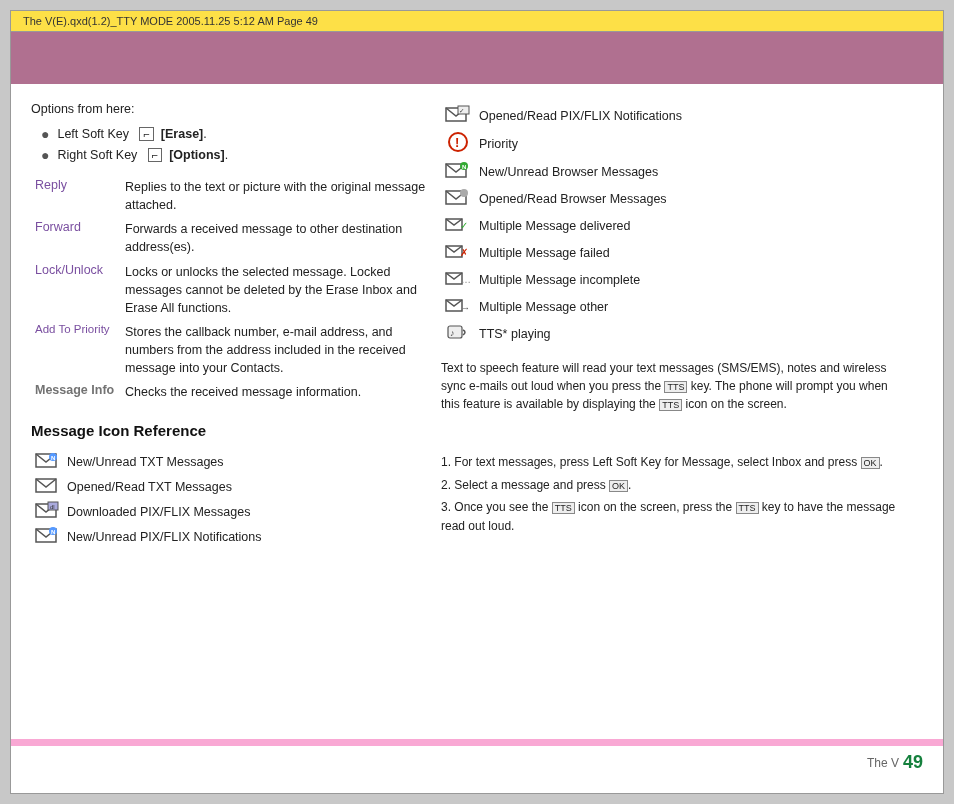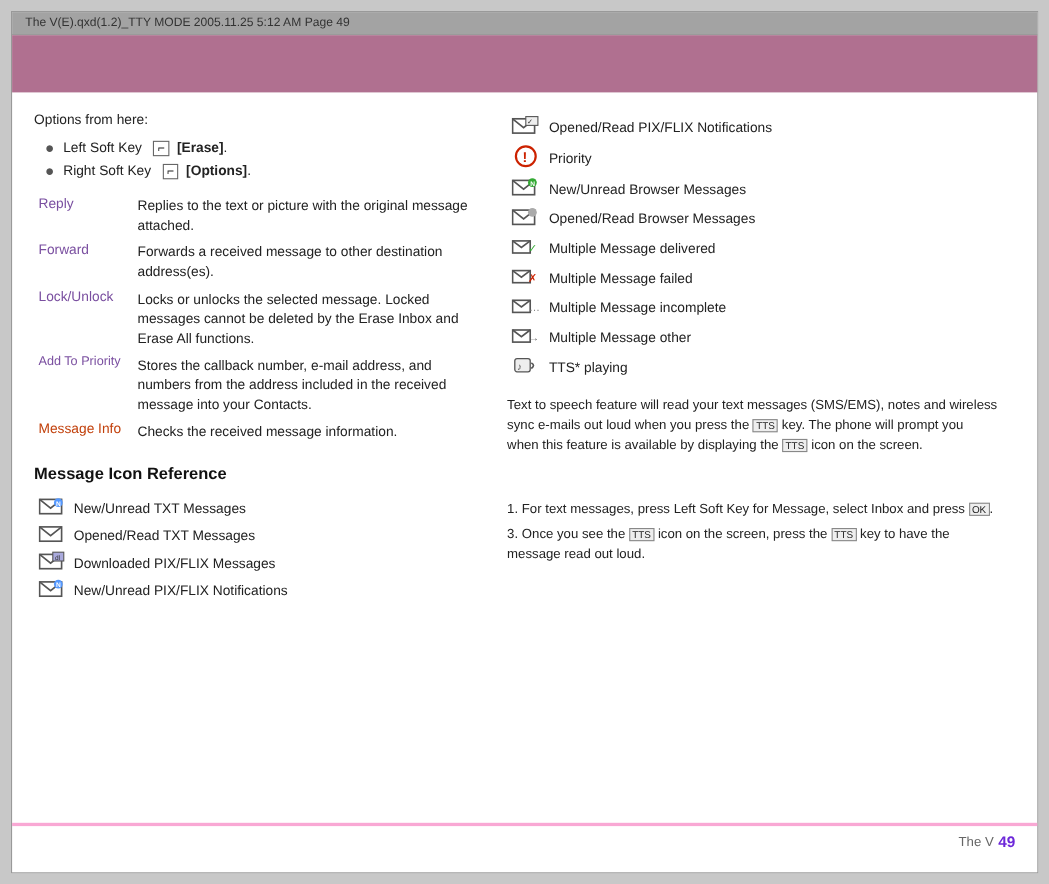--- a/index.html
+++ b/index.html
@@ -27,35 +27,34 @@
 
     
     .page-header {
       border-bottom: 1px solid #999;
       padding: 4px 12px;
       font-size: 11px;
       color: #333;
       display: flex;
       align-items: flex-start;
       justify-content: space-between;
-      background: #a3a3a3;
+      background: #fde047;
     }
 
     
     .color-strip {
       height: 52px;
       background: #b07090;
       margin: 0;
     }
 
     
     .content-area {
       padding: 18px 36px 12px 20px;
       display: flex;
-      gap: 20px;
     }
 
     
     .left-col {
       flex: 0 0 410px;
     }
 
     
     .right-col {
       flex: 1;
@@ -169,38 +168,38 @@
     .tts-steps p {
       margin-bottom: 4px;
     }
 
     
     .page-footer {
       position: absolute;
       bottom: 20px;
       left: 0;
       right: 0;
-      border-top: 3px solid #f9a8d4;
+      border-top: 7px solid #f9a8d4;
       padding: 6px 20px 0 20px;
       display: flex;
       justify-content: flex-end;
       align-items: center;
       font-size: 13px;
       color: #444;
     }
 
     .footer-page-text {
       font-size: 12px;
       color: #666;
     }
 
     .footer-page-num {
-      font-size: 14px;
+      font-size: 18px;
       font-weight: bold;
-      color: #6d28d9;
+      color: #15803d;
       margin-left: 4px;
     }
   </style>
 </head>
 <body>
 
 <div class="page-outer">
 
   <div class="page-header">
     <span>The V(E).qxd(1.2)_TTY MODE   2005.11.25  5:12 AM   Page 49</span>
@@ -243,21 +242,21 @@
           </tr>
           <tr>
             <td class="menu-label" style="color:#7a4fa0;">Lock/Unlock</td>
             <td class="menu-desc">Locks or unlocks the selected message. Locked messages cannot be deleted by the Erase Inbox and Erase All functions.</td>
           </tr>
           <tr>
             <td class="menu-label" style="color:#7a4fa0; font-size:11.5px;">Add To Priority</td>
             <td class="menu-desc">Stores the callback number, e-mail address, and numbers from the address included in the received message into your Contacts.</td>
           </tr>
           <tr>
-            <td class="menu-label" style="color:#c2410c;">Message Info</td>
+            <td class="menu-label" style="color:#737373;font-weight:bold;">Message Info</td>
             <td class="menu-desc">Checks the received message information.</td>
           </tr>
         </tbody>
       </table>
 
       <div class="icon-ref-title">Message Icon Reference</div>
 
       <table class="icon-ref-table">
         <tbody>
           <tr>
@@ -409,20 +408,23 @@
           Text to speech feature will read your text messages (SMS/EMS), notes and wireless sync e-mails out loud when you press the
           <span style="border:1px solid #888;padding:0 2px;font-size:9px;background:#eee;">TTS</span>
           key. The phone will prompt you when this feature is available by displaying the
           <span style="border:1px solid #888;padding:0 2px;font-size:9px;background:#eee;">TTS</span>
           icon on the screen.
         </div>
         <div class="tts-steps">
           <p>1. For text messages, press Left Soft Key for Message, select Inbox and press
             <span style="border:1px solid #888;padding:0 2px;font-size:9px;background:#eee;">OK</span>.
           </p>
+          <p>2. Select a message and press
+            <span style="border:1px solid #888;padding:0 2px;font-size:9px;background:#eee;">OK</span>.
+          </p>
           <p>3. Once you see the
             <span style="border:1px solid #888;padding:0 2px;font-size:9px;background:#eee;">TTS</span>
             icon on the screen, press the
             <span style="border:1px solid #888;padding:0 2px;font-size:9px;background:#eee;">TTS</span>
             key to have the message read out loud.
           </p>
         </div>
       </div>
     </div>
   </div>

